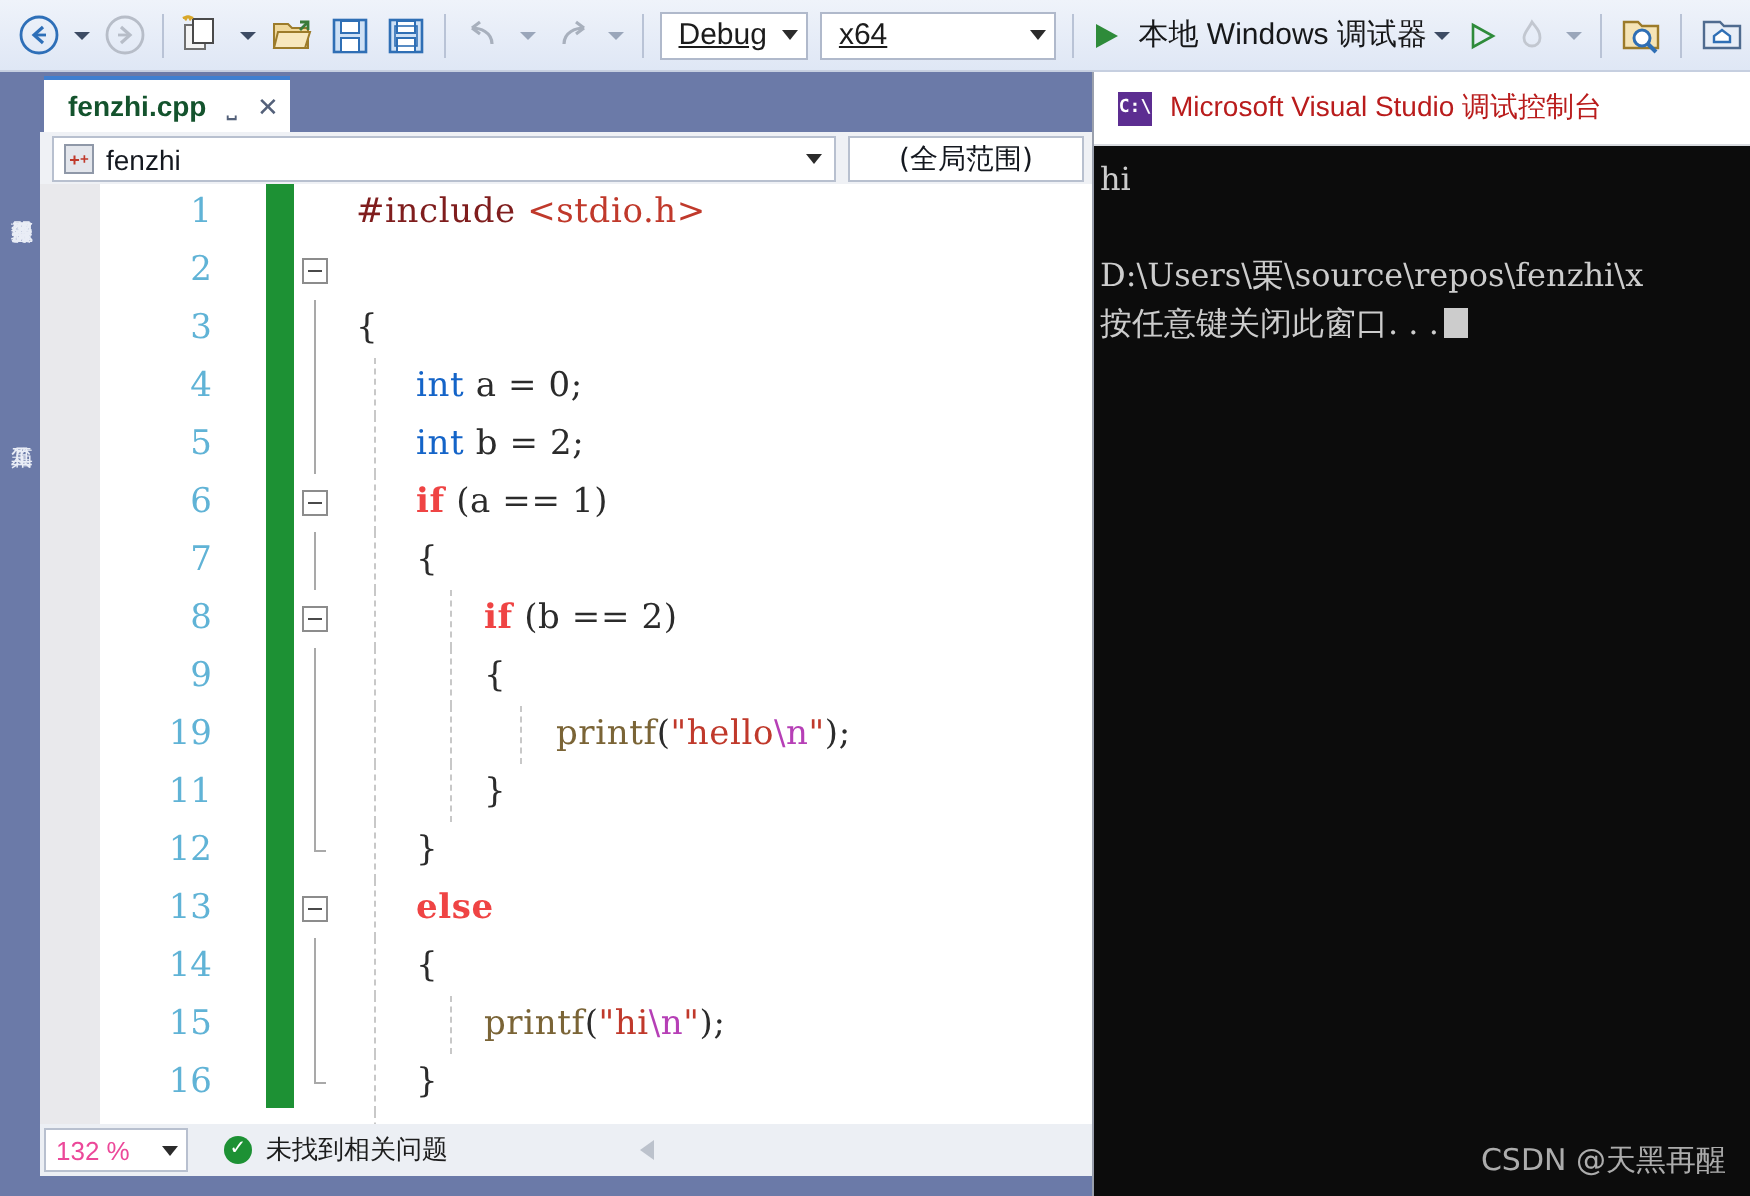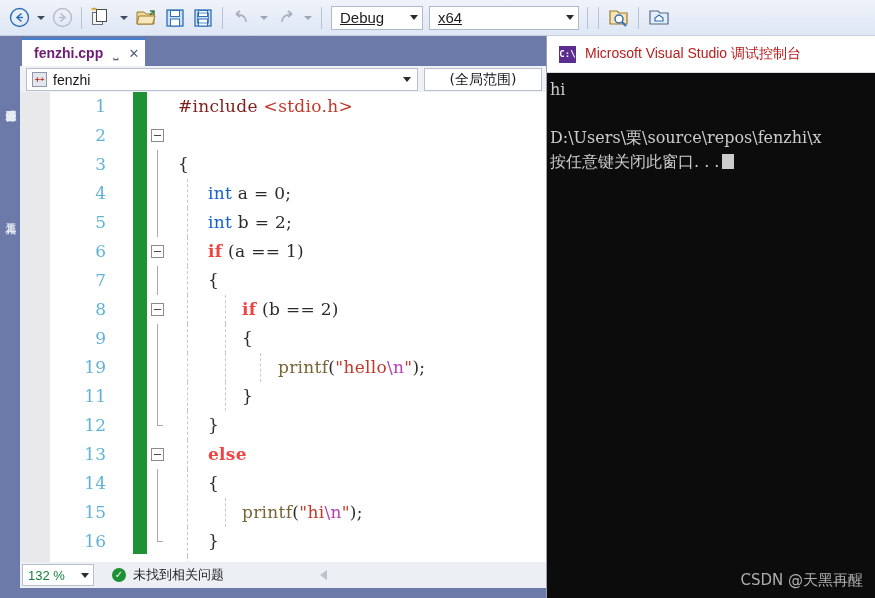--- a/index.html
+++ b/index.html
@@ -75,21 +75,21 @@
   
   #tabrow {
     position:absolute; left:0; top:0; width:528px; height:30px;
     background:#6b7aa8;
   }
   #doc-tab {
     position:absolute; left:2px; top:2px; height:28px;
     background:#ffffff; border-top:2px solid #3f7fd0;
     display:flex; align-items:center; padding:0 6px 0 12px;
   }
-  #doc-tab .name { font-size:14px; font-weight:bold; color:#701a75; }
+  #doc-tab .name { font-size:14px; font-weight:bold; color:#14532d; }
   .tab-icon { margin-left:10px; color:#54617a; font-size:13px; cursor:default; }
 
   
   #navbar {
     position:absolute; left:0; top:30px; width:528px; height:26px;
     background:#eff1f5; display:flex; align-items:center; padding:1px 0 0 6px;
   }
   #scope-combo {
     height:23px; width:392px; background:#ffffff; border:1px solid #b8c0cf;
     display:flex; align-items:center; padding:0 4px 0 5px; position:relative;
@@ -161,21 +161,21 @@
   #caret-bar { position:absolute; left:155px; top:3px; width:1px; height:22px; background:#1c1c1c; }
 
   
   #statusbar {
     position:absolute; left:20px; top:562px; width:528px; height:26px;
     background:#eceff4; display:flex; align-items:center;
   }
   #zoom-combo {
     width:72px; height:22px; margin-left:2px; background:#ffffff; border:1px solid #b8c0cf;
     display:flex; align-items:center; justify-content:space-between; padding:0 4px 0 5px;
-    font-size:13px; color:#15803d;
+    font-size:13px; color:#ec4899;
   }
   #zoom-combo .cb-caret {
     width:0;height:0;border-left:4px solid transparent;border-right:4px solid transparent;
     border-top:5px solid #2b2b2b;
   }
   #status-ok {
     width:14px;height:14px;border-radius:50%;background:#1d9134;margin-left:18px;
     display:flex;align-items:center;justify-content:center;color:#fff;font-size:10px;line-height:1;
   }
   #status-text { font-size:13px; color:#1c1c1c; margin-left:7px; font-family:"DejaVu Sans", sans-serif; }
@@ -304,20 +304,40 @@
     <span class="cb-caret"></span>
   </div>
 
   <div class="combo" id="combo-platform">
     <span class="lbl">x64</span>
     <span class="cb-caret"></span>
   </div>
 
   <div class="tb-sep" style="margin-left:8px;"></div>
 
+  <div class="tb-group">
+    <div class="tb-btn">
+      <svg width="18" height="18" viewBox="0 0 18 18">
+        <path d="M4 3 L15 9 L4 15 Z" fill="#2e8b3a"></path>
+      </svg>
+    </div>
+    <span id="run-label">本地 Windows 调试器</span>
+    <div class="caret"></div>
+    <div class="tb-btn">
+      <svg width="18" height="18" viewBox="0 0 18 18">
+        <path d="M4.5 3.5 L14.5 9 L4.5 14.5 Z" fill="none" stroke="#2e8b3a" stroke-width="1.3"></path>
+      </svg>
+    </div>
+    <div class="tb-btn">
+      <svg width="20" height="20" viewBox="0 0 20 20">
+        <path d="M10 3 C12 6 14 7 14 11 a4 4 0 0 1 -8 0 C6 8 8 7 10 3 z" fill="none" stroke="#c2c7d0" stroke-width="1.4"></path>
+      </svg>
+    </div>
+    <div class="caret dim"></div>
+  </div>
 
   <div class="tb-sep"></div>
 
   <div class="tb-btn">
     <svg width="23" height="23" viewBox="0 0 23 23">
       <path d="M3 5 h7 l2 2 h8 v11 H3 z" fill="#f5e4b6" stroke="#9c7b2a" stroke-width="1.2"></path>
       <circle cx="12" cy="13" r="4" fill="#ffffff" stroke="#2f6fb5" stroke-width="1.5"></circle>
       <path d="M15 16 l4 4" stroke="#2f6fb5" stroke-width="2"></path>
     </svg>
   </div>

